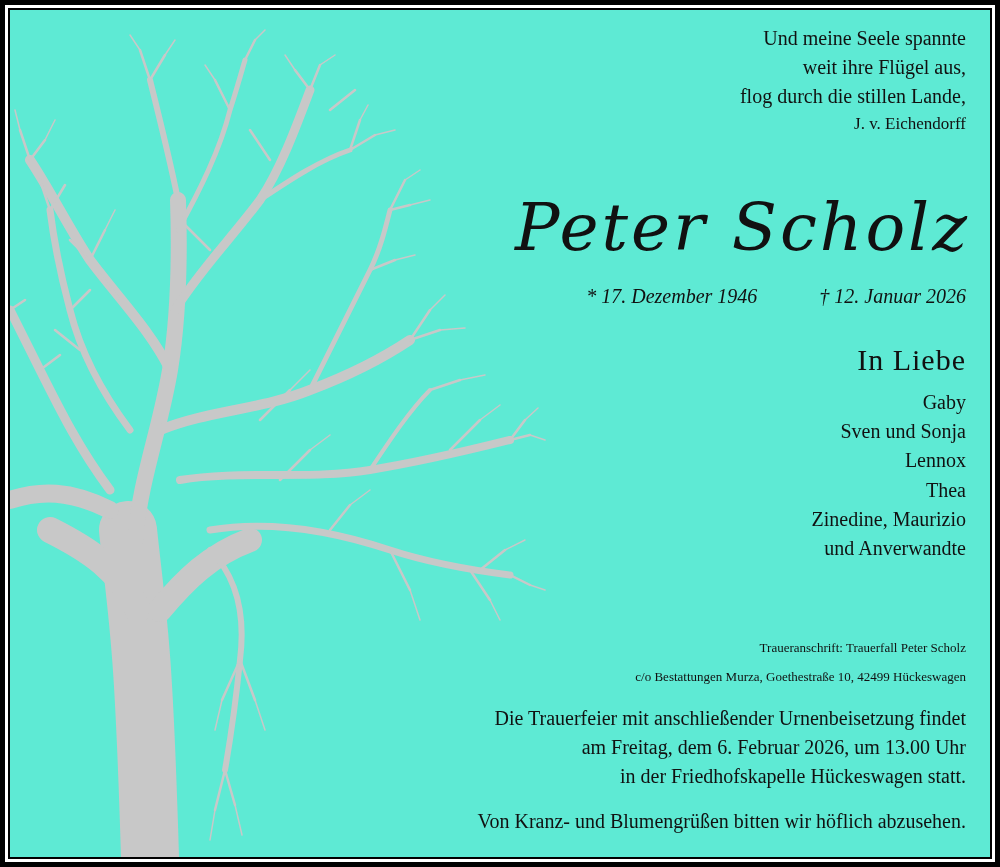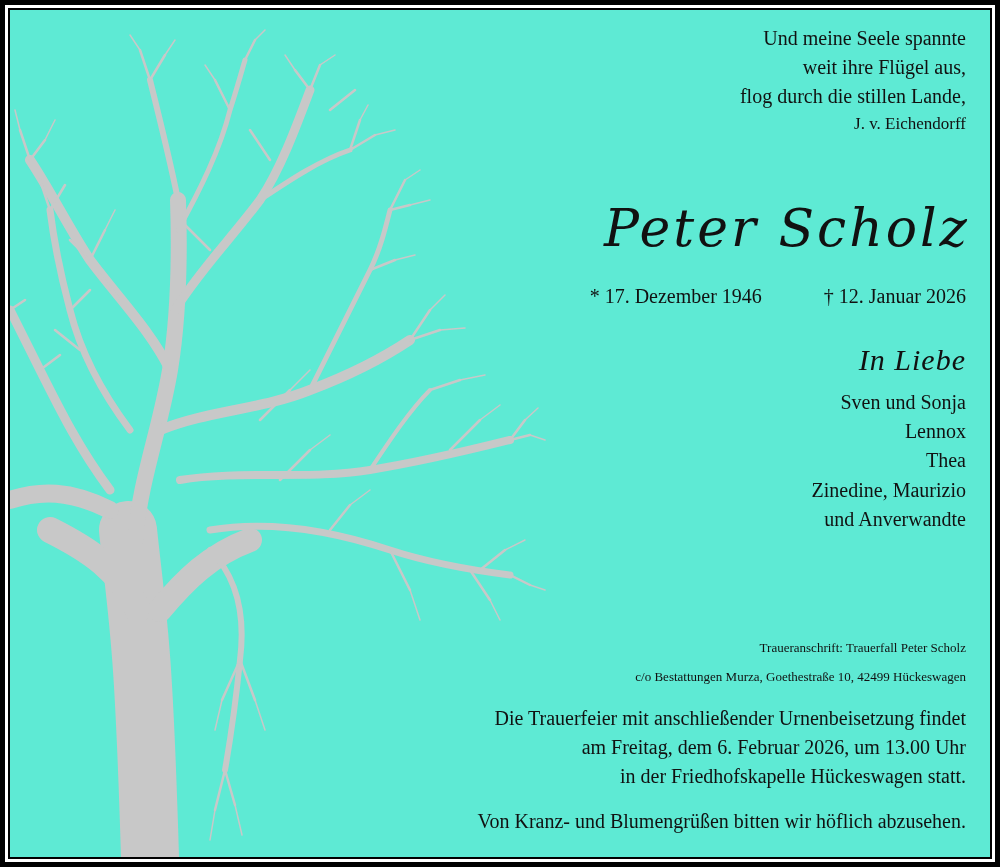--- a/index.html
+++ b/index.html
@@ -22,29 +22,29 @@
   }
   .tree { position: absolute; left: 0; top: 0; width: 980px; height: 847px; }
   .content {
     position: absolute; right: 24px; top: 0; width: 700px;
     text-align: right; color: #111;
     font-family: "Liberation Serif", "DejaVu Serif", serif;
   }
   .poem { position: absolute; right: 0; top: 14px; font-size: 20px; line-height: 29px; white-space: nowrap; }
   .poem .author { font-size: 17px; line-height: 26px; }
   .name {
-    position: absolute; right: -4px; top: 178px; font-size: 52px; line-height: 80px;
+    position: absolute; right: -4px; top: 178px; font-size: 66px; line-height: 80px;
     font-style: italic; white-space: nowrap; letter-spacing: 3px;
     font-family: "DejaVu Serif", "Liberation Serif", serif; font-weight: 300; text-align: right;
   }
-  .dates { position: absolute; right: 0; top: 272px; font-size: 20px; line-height: 28px; white-space: nowrap; }
+  .dates { position: absolute; right: 0; top: 272px; font-size: 20px; line-height: 28px; white-space: nowrap; font-style: italic; }
   .dates .sep { display: inline-block; width: 52px; }
   .liebe {
     position: absolute; right: 0; top: 332px; font-size: 30px; line-height: 36px;
-    font-style: italic; white-space: nowrap; letter-spacing: 1px;
+    white-space: nowrap; letter-spacing: 1px;
   }
   .mourners { position: absolute; right: 0; top: 378px; font-size: 20px; line-height: 29.2px; white-space: nowrap; }
   .address { position: absolute; right: 0; top: 623px; font-size: 13px; line-height: 29px; white-space: nowrap; }
   .ceremony { position: absolute; right: 0; top: 694px; font-size: 20px; line-height: 29px; white-space: nowrap; }
   .note { position: absolute; right: 0; top: 797px; font-size: 20px; line-height: 29px; white-space: nowrap; text-align: right; }
   .line { display: block; }
 </style>
 </head>
 <body>
 
@@ -112,20 +112,21 @@
       <span>*</span>
       <span>17. Dezember 1946</span>
       <span class="sep"></span>
       <span>†</span>
       <span>12. Januar 2026</span>
     </div>
 
     <div class="liebe">In Liebe</div>
 
     <div class="mourners">
+      <span class="line">Gaby</span>
       <span class="line">Sven und Sonja</span>
       <span class="line">Lennox</span>
       <span class="line">Thea</span>
       <span class="line">Zinedine, Maurizio</span>
       <span class="line">und Anverwandte</span>
     </div>
 
     <div class="address">
       <span class="line">Traueranschrift: Trauerfall Peter Scholz</span>
       <span class="line">c/o Bestattungen Murza, Goethestraße 10, 42499 Hückeswagen</span>

